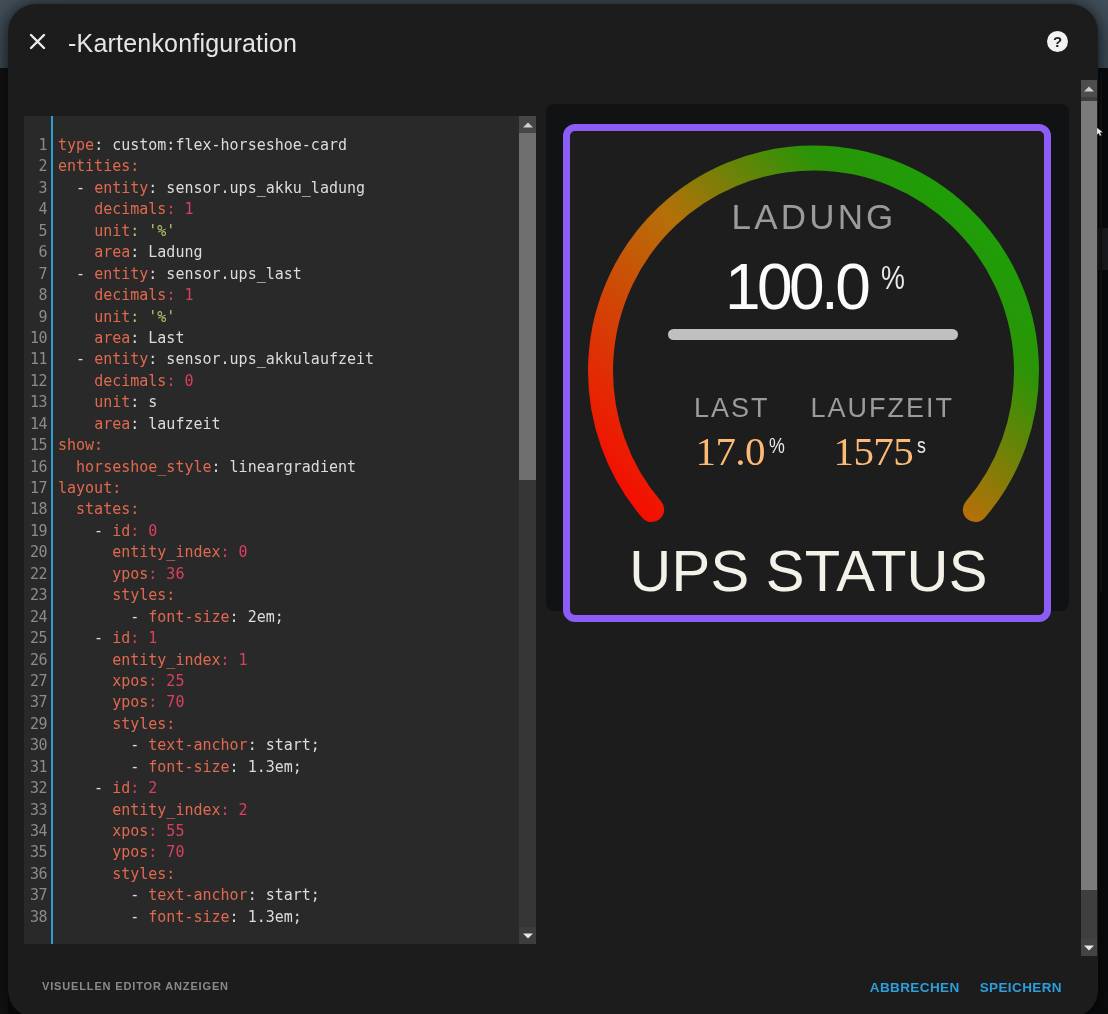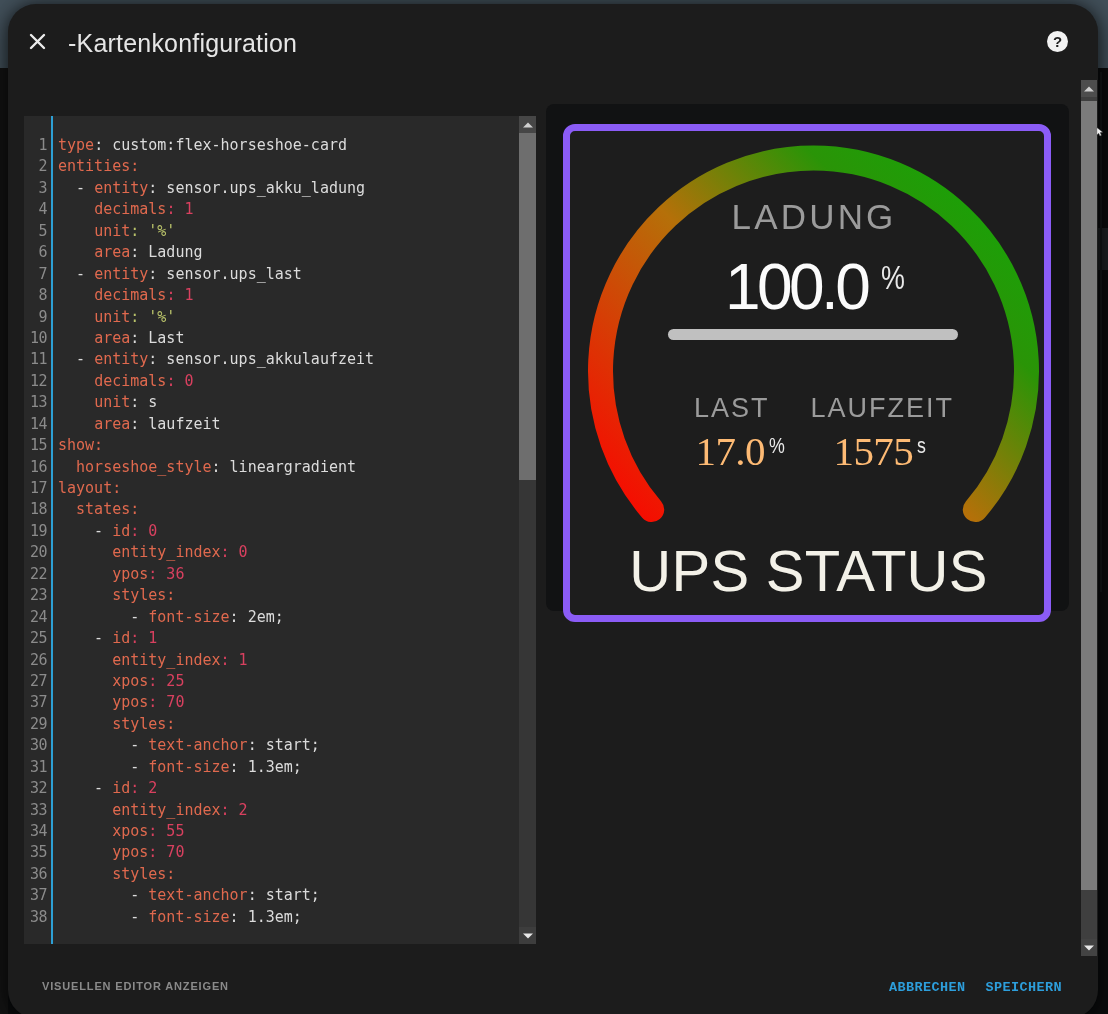--- a/index.html
+++ b/index.html
@@ -100,21 +100,21 @@
   
   .footer { position:absolute; left:0; bottom:0; width:100%; height:64px; }
   .visual-editor-link {
     position:absolute; left:34px; top:26.3px; background:none; border:none; cursor:pointer;
     font-family:"Liberation Sans", sans-serif;
     font-size:11px; font-weight:bold; letter-spacing:0.85px; color:#8a8a8a;
   }
   .footer-actions { position:absolute; right:36px; top:26.3px; display:flex; gap:20px; }
   .action-btn {
     background:none; border:none; cursor:pointer;
-    font-family:Liberation Mono, monospace;
+    font-family:Liberation Sans, sans-serif;
     font-size:13.5px; font-weight:bold; letter-spacing:0.4px; color:var(--accent-blue);
   }
 
   
   .mouse-cursor { position:absolute; left:1096px; top:126.5px; }
 </style>
 </head>
 <body>
 
 <div id="stage" style="--accent-blue: #2d9edb; --accent-line: #2d9fd4; --tk-key: #e0694e; --tk-plain: #dcdcdc; --tk-number: #d8405f; --tk-string: #b9c26a; --linenum: #8b8b8b;">

